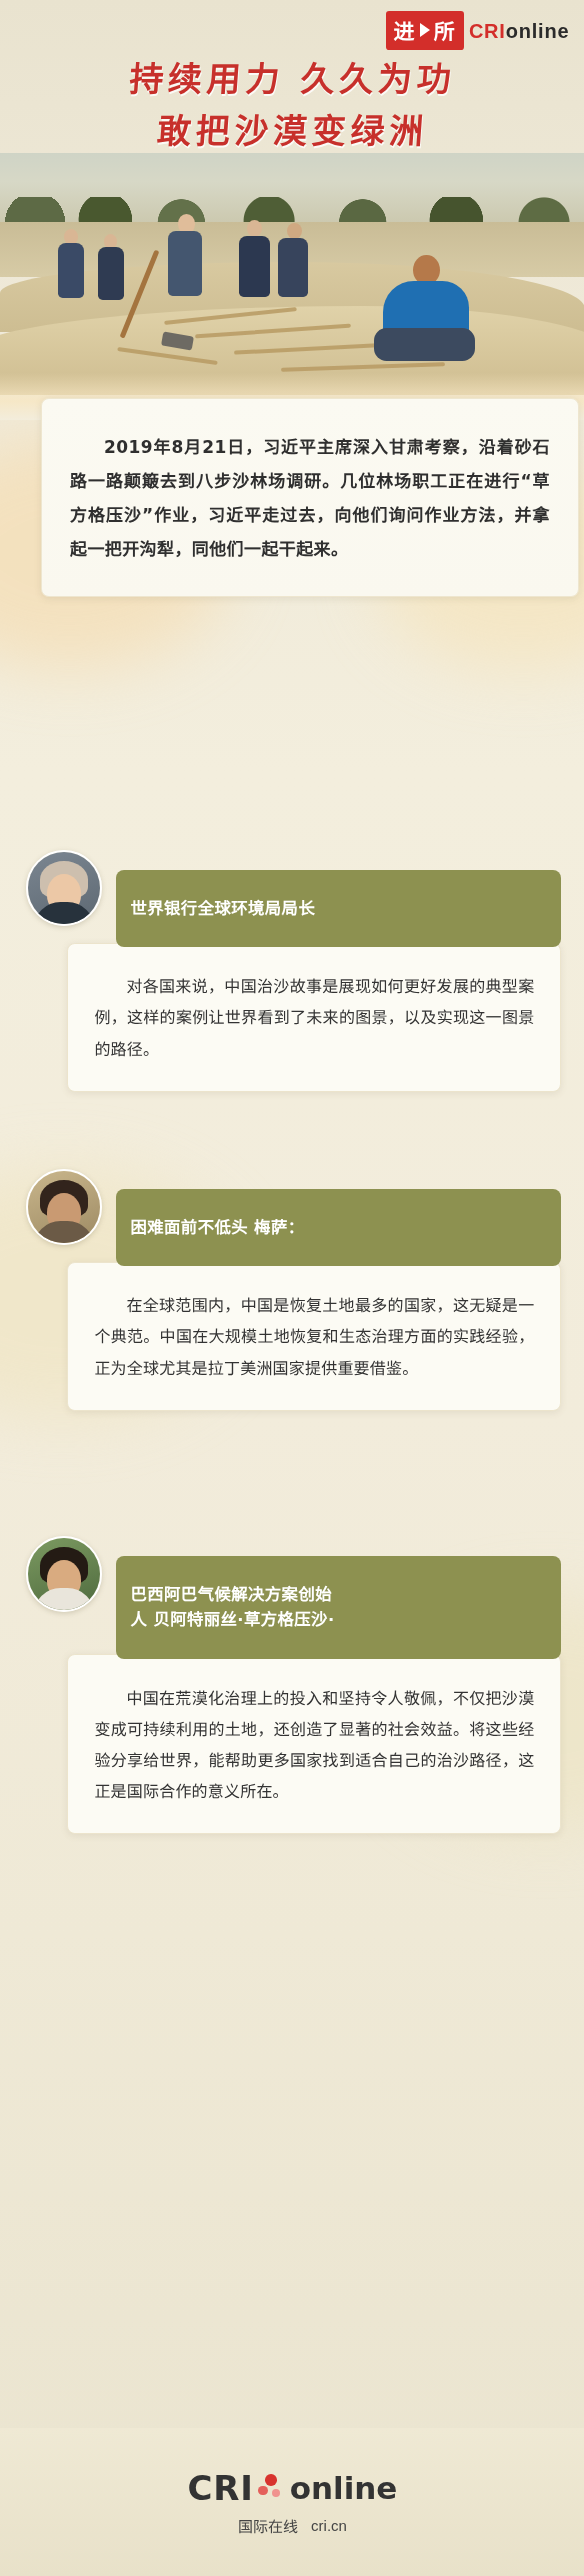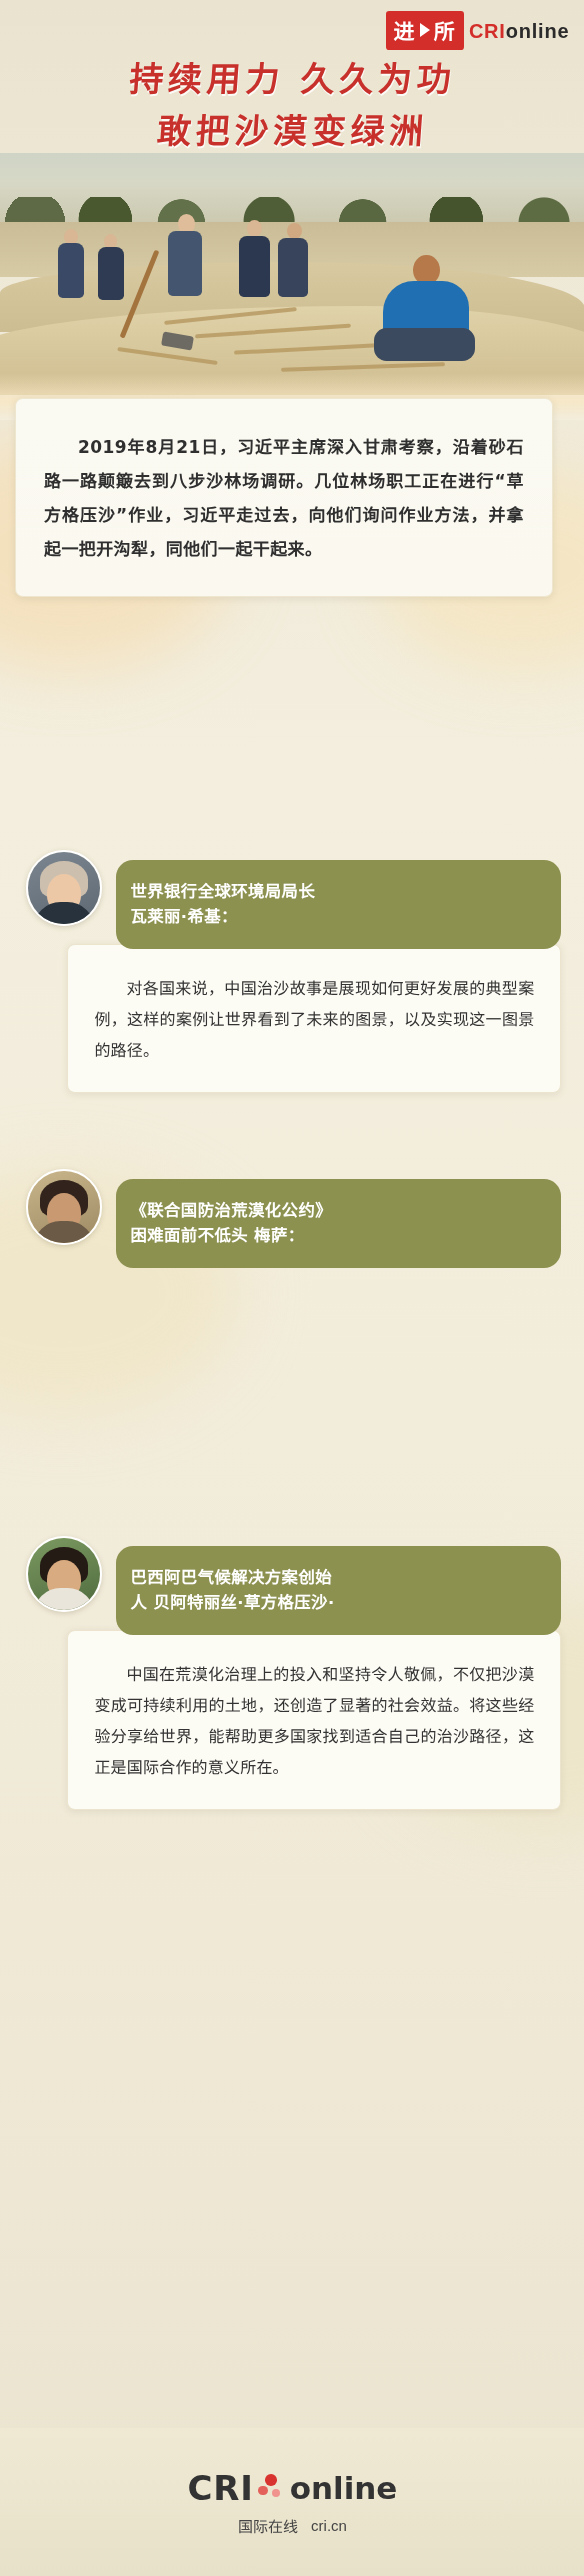--- a/index.html
+++ b/index.html
@@ -104,21 +104,21 @@
   }
   .strawline{
     position:absolute;height:3.9px;background:#b79a63;border-radius:2.3px;opacity:.85;
   }
   .person{position:absolute;}
   .p-head{position:absolute;border-radius:50%;}
   .p-body{position:absolute;border-radius:7.8px 7.8px 4.7px 4.7px;}
 
   
   .card{
-    position:absolute;left:15px;width:538px;
+    position:absolute;left:41px;width:538px;
     background:#fcfbf4;
     border-radius:7.8px;
     box-shadow:0 1.6px 7.8px rgba(120,110,80,.14);
     box-sizing:border-box;
   }
   .card-main{
     top:398px;padding:31px 28px 30px;
     background:linear-gradient(180deg,#fbfaf2 0%,#faf8ef 100%);
     border:0.8px solid #eee6cf;
   }
@@ -161,23 +161,23 @@
     position:absolute;left:50%;bottom:-4.7px;width:61px;height:26.5px;
     transform:translateX(-50%);border-radius:31px 31px 0 0;
   }
   .q-name{
     flex:1;
     background:#8d9150;
     color:#fff;
     font-size:16.4px;
     font-weight:bold;
     line-height:1.55;
-    padding:19px 14px;
-    border-radius:17px;
-    margin-top:10px;
+    padding:26px 14px;
+    border-radius:8px;
+    margin-top:20px;
     letter-spacing:0.4px;
     font-family:"DejaVu Sans","Liberation Sans",sans-serif;
   }
   .q-body{
     margin-top:-4.7px;
     margin-left:44px;
     background:#fcfbf4;
     border:0.8px solid #ece4cc;
     border-radius:7.8px;
     box-shadow:0 1.6px 7.8px rgba(120,110,80,.12);
@@ -300,40 +300,41 @@
   <div class="quote-block" style="top:850px;">
     <div class="q-head">
       <div class="avatar">
         <div class="av-bg" style="background:linear-gradient(160deg,#7b8691 0%,#5d6872 100%);"></div>
         <div class="av-hair" style="background:#cdbfae;"></div>
         <div class="av-face" style="background:#ecc8a6;"></div>
         <div class="av-body" style="background:#27323c;"></div>
       </div>
       <div class="q-name">
         <div>世界银行全球环境局局长</div>
-        <div>瓦莱丽·希基：</div>
       </div>
     </div>
     <div class="q-body">
       <p class="q-text">对各国来说，中国治沙故事是展现如何更好发展的典型案例，这样的案例让世界看到了未来的图景，以及实现这一图景的路径。</p>
     </div>
   </div>
 
   <div class="quote-block" style="top:1169px;">
     <div class="q-head">
       <div class="avatar">
         <div class="av-bg" style="background:linear-gradient(160deg,#c9b68c 0%,#9d8a63 100%);"></div>
         <div class="av-hair" style="background:#32241c;"></div>
         <div class="av-face" style="background:#c99a72;"></div>
         <div class="av-body" style="background:#6b5a46;"></div>
       </div>
       <div class="q-name">
-        <div>《联合国防治荒漠化公约》</div>
         <div>困难面前不低头 梅萨：</div>
       </div>
+    </div>
+    <div class="q-body">
+      <p class="q-text">在全球范围内，中国是恢复土地最多的国家，这无疑是一个典范。中国在大规模土地恢复和生态治理方面的实践经验，正为全球尤其是拉丁美洲国家提供重要借鉴。</p>
     </div>
   </div>
 
   <div class="quote-block" style="top:1536px;">
     <div class="q-head">
       <div class="avatar">
         <div class="av-bg" style="background:linear-gradient(160deg,#7c9a61 0%,#4e6a3e 100%);"></div>
         <div class="av-hair" style="background:#241b14;"></div>
         <div class="av-face" style="background:#d9ab80;"></div>
         <div class="av-body" style="background:#e9e5db;"></div>

